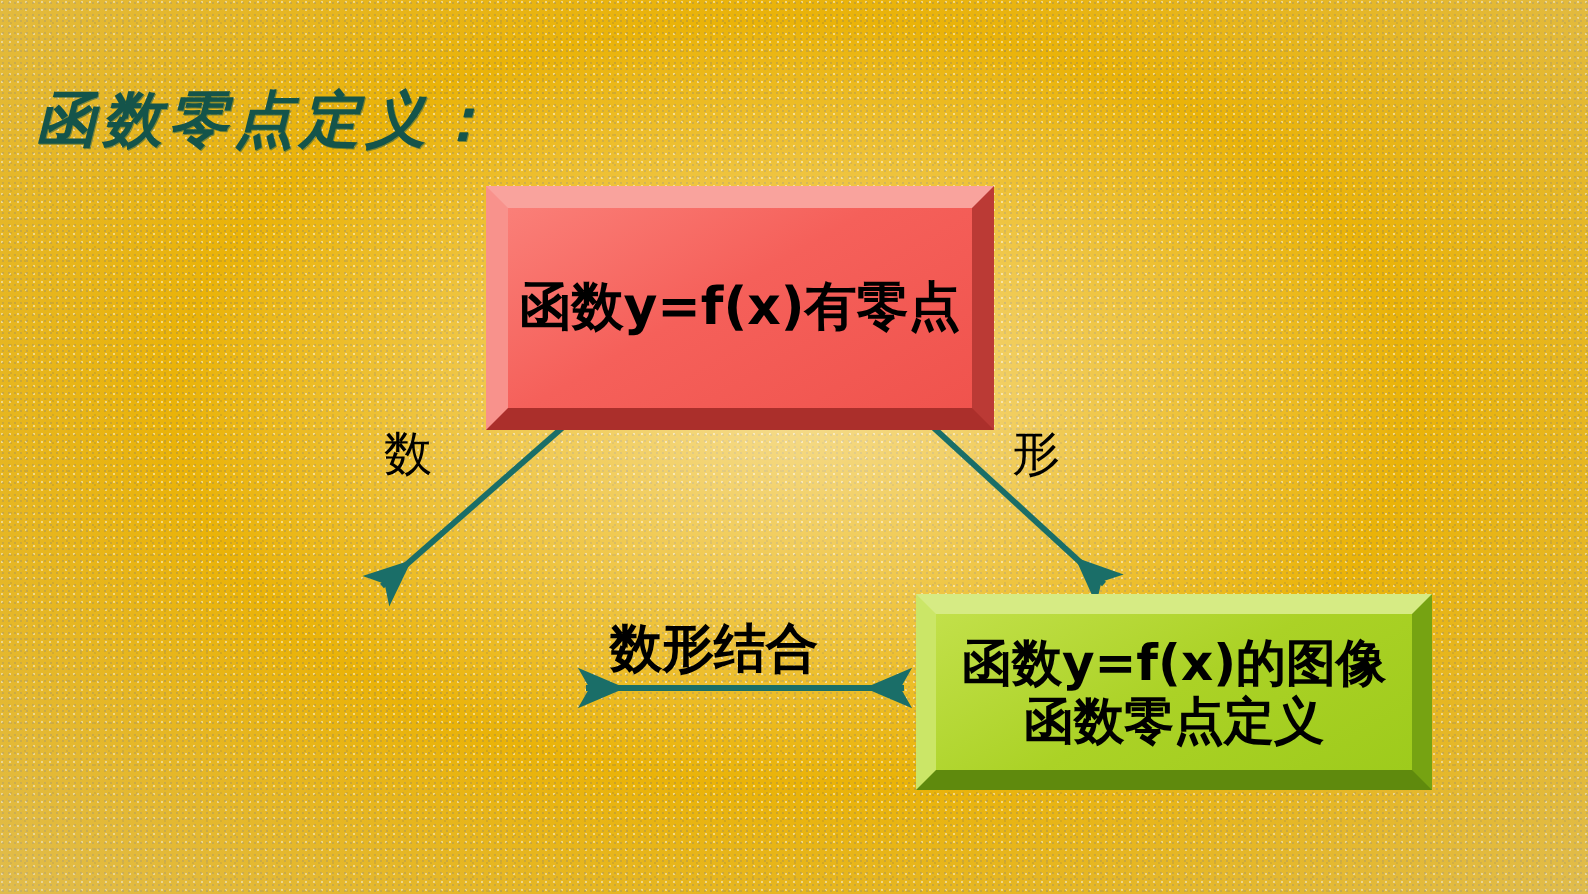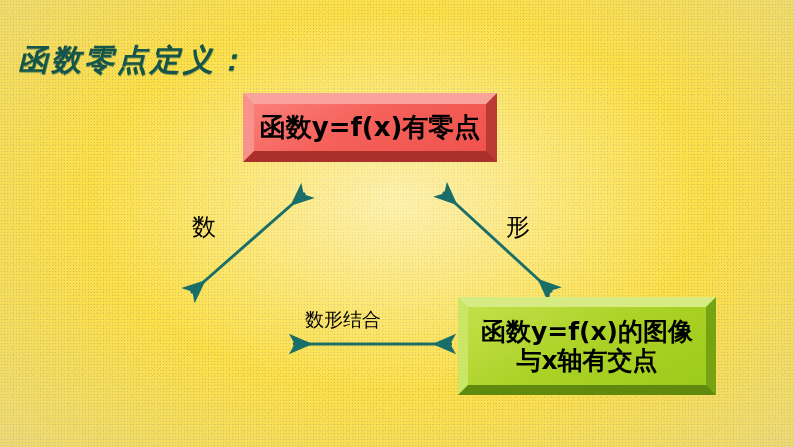--- a/index.html
+++ b/index.html
@@ -12,21 +12,21 @@
     height: 447px;
     overflow: hidden;
     font-family: "DejaVu Sans", "Liberation Sans", sans-serif;
   }
 
   
   #slide {
     position: relative;
     width: 794px;
     height: 447px;
-    background-color: #fde047;
+    background-color: #eab308;
     overflow: hidden;
   }
   #noise {
     position: absolute;
     inset: 0;
     pointer-events: none;
     opacity: .55;
     background-image:
       radial-gradient(rgba(120,120,120,.55) 0.6px, transparent 0.7px),
       radial-gradient(rgba(150,150,150,.40) 0.6px, transparent 0.7px),
@@ -76,21 +76,21 @@
     display: block;
     width: 100%;
     padding: 0 4px;
   }
 
   
   #box-red {
     left: 243px;
     top: 93px;
     width: 254px;
-    height: 69px;
+    height: 122px;
     font-size: 26px;
     background: linear-gradient(150deg, #fa7f78 0%, #f5605a 45%, #f0534d 100%);
     border-top: 11px solid #f9a39d;
     border-left: 11px solid #f8928c;
     border-bottom: 11px solid #ab2f2b;
     border-right: 11px solid #bb3a35;
   }
   
   #box-yellow {
     left: 30px;
@@ -124,21 +124,22 @@
     font-family: "DejaVu Serif", "Liberation Serif", serif;
     font-size: 24px;
     color: #000;
     white-space: nowrap;
   }
   #label-shu   { left: 192px; top: 211px; }
   #label-xing  { left: 506px; top: 211px; }
   #label-shuxing {
     left: 305px;
     top: 307px;
-    font-size: 19px;
+    font-size: 26px;
+    font-weight: bold;
   }
 
   
   #arrows {
     position: absolute;
     left: 0; top: 0;
     width: 794px;
     height: 447px;
     pointer-events: none;
   }
@@ -170,21 +171,21 @@
     <line x1="293" y1="344" x2="452" y2="344" stroke="#1a6e68" stroke-width="2.9" marker-start="url(#ah-start)" marker-end="url(#ah-end)"></line>
   </svg>
 
   <div id="box-red" class="box">
     <span class="label">函数y=f(x)有零点</span>
   </div>
 
 
   <div id="box-green" class="box">
     <span class="label">函数y=f(x)的图像
-与x轴有交点</span>
+函数零点定义</span>
   </div>
 
   <div id="label-shu" class="arrow-label">数</div>
 
   <div id="label-xing" class="arrow-label">形</div>
 
   <div id="label-shuxing" class="arrow-label">数形结合</div>
 
 </div>
 

